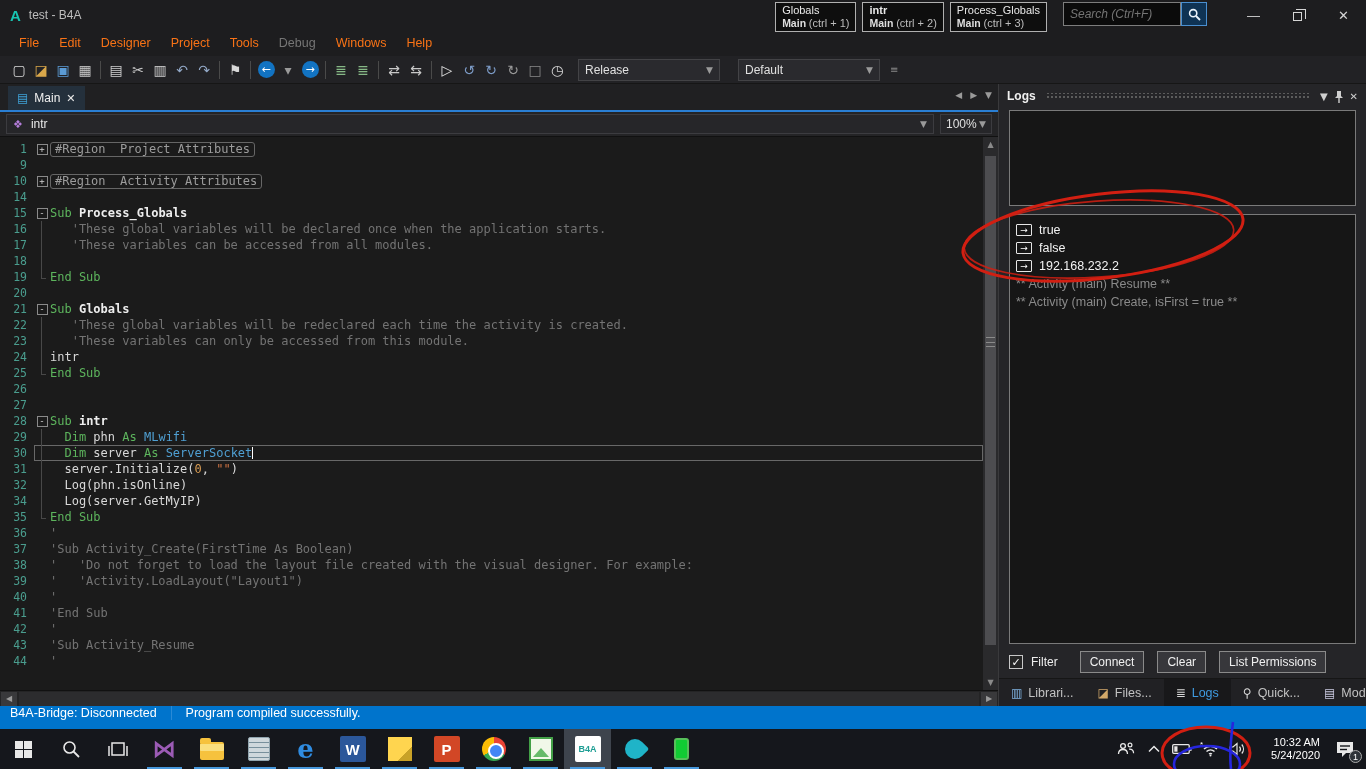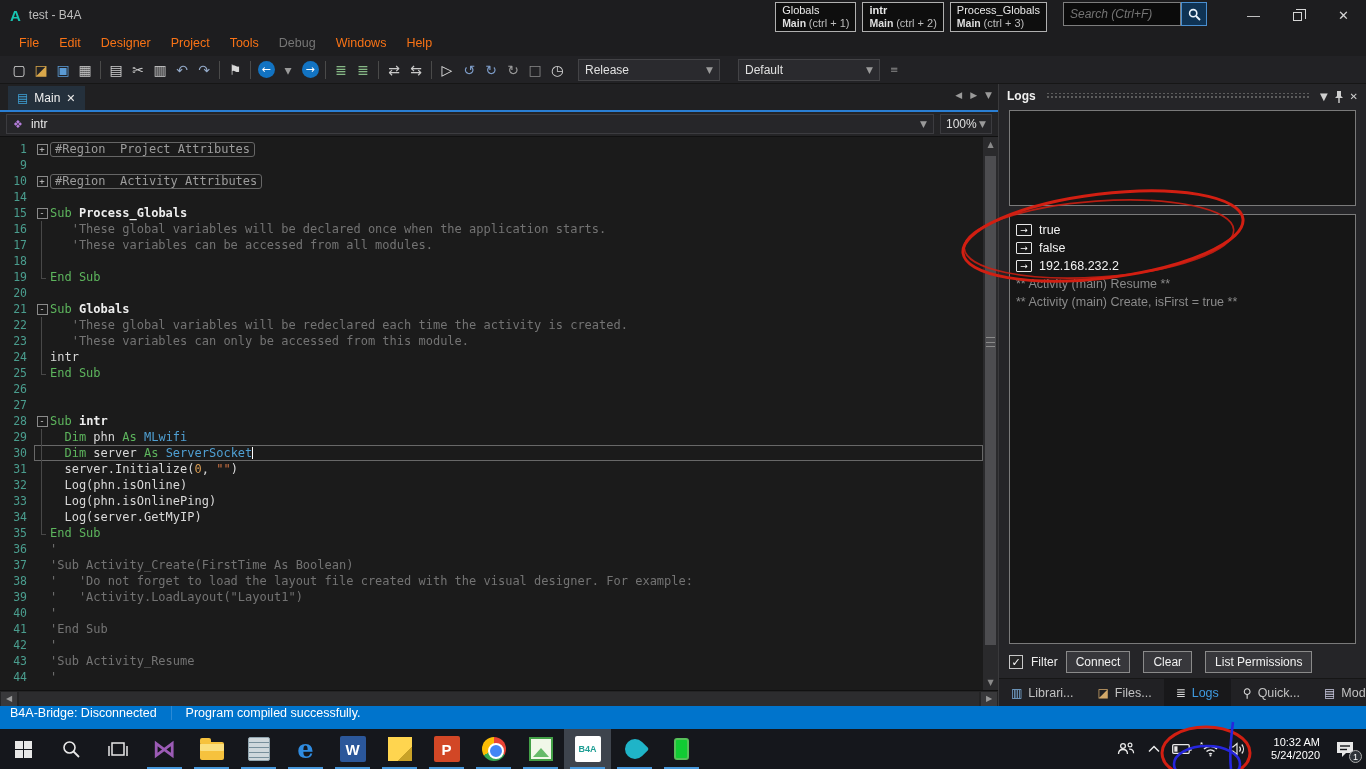--- a/index.html
+++ b/index.html
@@ -94,21 +94,21 @@
   .logs-hbtn{color:#cfcfcf;font-size:10px;cursor:pointer;display:flex;align-items:center}
   .logs-box{border:1px solid #7a7a7a;background:#161616;margin:2px 10px}
   .logs-box.empty{height:96px}
   .logs-box.entries{flex:1;margin-top:6px;padding:6px 6px;overflow:hidden}
   .log-row{display:flex;align-items:center;height:18px;gap:7px}
   .log-arrow{width:16px;height:12px;border:1px solid #e6e6e6;display:flex;align-items:center;justify-content:center;color:#fff;font-size:9px;flex:none;border-radius:1px}
   .log-text{color:#f2f2f2;font-size:12.5px}
   .log-row.muted .log-text{color:#8a8a8a}
   .logs-controls{height:28px;display:flex;align-items:center;gap:8px;padding:0 10px;margin-top:2px}
   .chk{width:14px;height:14px;border:1px solid #c8c8c8;background:#262626;display:flex;align-items:center;justify-content:center;color:#fff;font-size:11px;cursor:pointer}
-  .chk-label{color:#eee;margin-right:0}
+  .chk-label{color:#eee;margin-right:14px}
   .log-btn{background:#37373b;border:1px solid #8a8a8a;color:#f0f0f0;font-size:12px;padding:3px 9px;cursor:pointer;font-family:"Liberation Sans",sans-serif}
   .panel-tabs{height:28px;display:flex;align-items:stretch;margin-top:2px;background:#212124;border-top:1px solid #161616}
   .ptab{display:flex;align-items:center;gap:6px;padding:0 12px;color:#c2c2c2;cursor:pointer;font-size:12.5px}
   .ptab .picon{font-size:12px}
   .ptab.active{background:#18181a;color:#3f9be0}
   
   .statusbar{height:23px;background:#0074cc;display:flex;align-items:flex-start;color:#fff;font-size:12.5px}
   .sb-left{padding-left:10px}
   .sb-sep{width:1px;height:14px;background:#2a8ad6;margin:0 14px}
   
@@ -475,28 +475,20 @@
           </div>
           <div class="line">
             <span class="lnum">32</span>
             <div class="codewrap">
               <span class="fold-col"></span>
               <span class="code"><span class="tk-p">  Log(phn.isOnline)</span></span>
               <span class="g1"></span>
             </div>
           </div>
           <div class="line">
-            <span class="lnum">33</span>
-            <div class="codewrap">
-              <span class="fold-col"></span>
-              <span class="code"><span class="tk-p">  Log(phn.isOnlinePing)</span></span>
-              <span class="g1"></span>
-            </div>
-          </div>
-          <div class="line">
             <span class="lnum">34</span>
             <div class="codewrap">
               <span class="fold-col"></span>
               <span class="code"><span class="tk-p">  Log(server.GetMyIP)</span></span>
               <span class="g1"></span>
             </div>
           </div>
           <div class="line">
             <span class="lnum">35</span>
             <div class="codewrap">

